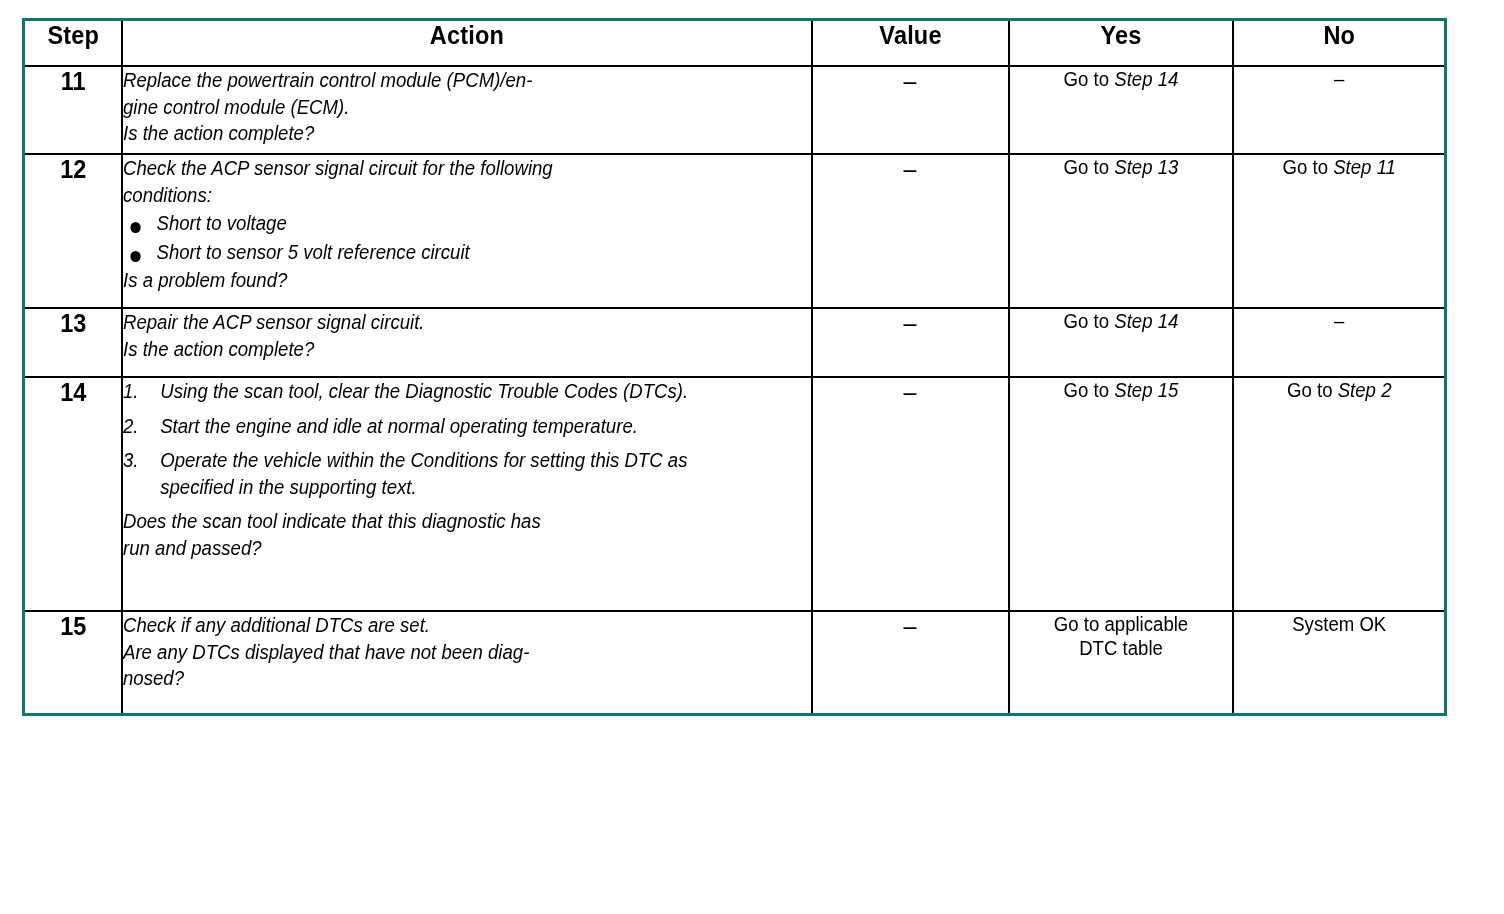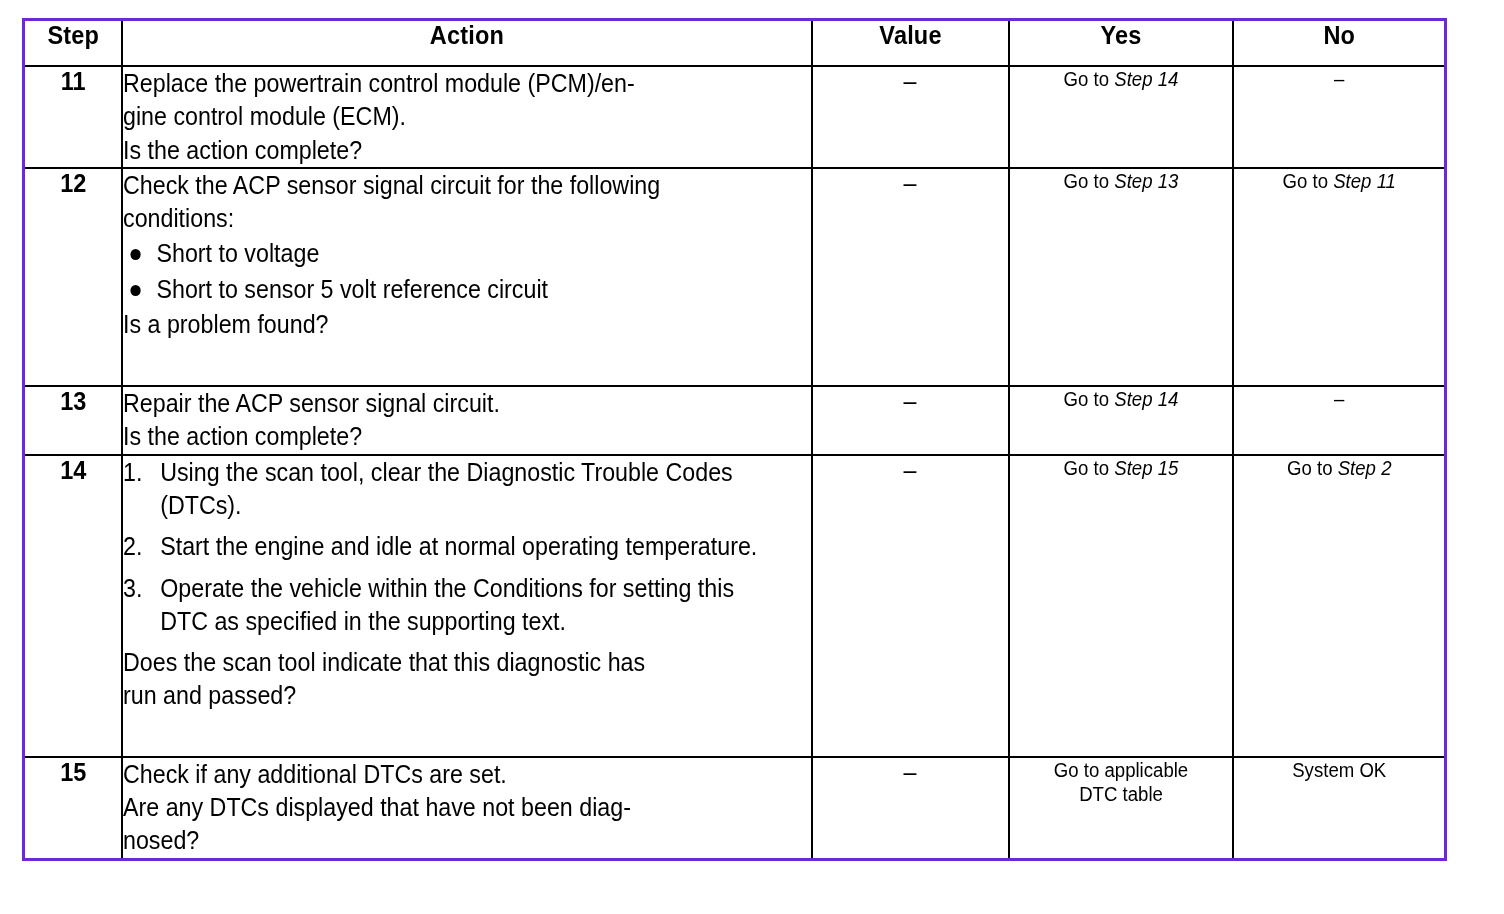--- a/index.html
+++ b/index.html
@@ -26,21 +26,21 @@
   #dtc-table col.c-yes   {width:224px;}
   #dtc-table col.c-no    {width:213px;}
 
   #dtc-table th,#dtc-table td{
     border:2px solid #000;
     padding:0;
     vertical-align:top;
     background:#fff;
   }
   
-  #dtc-table{border:3px solid #6d28d9;}
+  #dtc-table{border:3px solid #0f766e;}
 
   
   thead th{
     height:44px;
     text-align:center;
     vertical-align:middle;
     font-size:25px;
     font-weight:bold;
     letter-spacing:.2px;
     transform:scaleX(.94);
@@ -51,23 +51,24 @@
     text-align:center;
     vertical-align:middle;
     font-size:25px;
     font-weight:bold;
     transform:scaleX(.94);
   }
 
   
   td.action{
     padding:9px 12px 9px 22px;
-    font-size:25px;
+    font-size:20px;
     line-height:1.33;
     text-align:left;
+    font-style:italic;
   }
   td.action .ln{display:block;transform:scaleX(.93);transform-origin:left center;white-space:pre-wrap;}
 
   
   ul.bullets{margin:0;padding:0;list-style:none;}
   ul.bullets li{
     position:relative;
     padding-left:36px;
     margin:2px 0;
     transform:scaleX(.93);
@@ -151,21 +152,21 @@
           <span class="dash">–</span>
         </td>
         <td class="branch">
           <span class="inner"><span>Go to </span><span class="ital">Step 14</span></span>
         </td>
         <td class="branch mid">
           <span class="inner"><span>–</span><span class="ital"></span></span>
         </td>
       </tr>
 
-      <tr style="height:218px;margin-top:44px;">
+      <tr style="height:154px;margin-top:44px;">
         <td class="step">12</td>
         <td class="action">
           <span class="ln">Check the ACP sensor signal circuit for the following</span>
           <span class="ln">conditions:</span>
           <ul class="bullets">
             <li><span class="dot"></span><span>Short to voltage</span></li>
             <li><span class="dot"></span><span>Short to sensor 5 volt reference circuit</span></li>
           </ul>
           <span class="ln">Is a problem found?</span>
         </td>
@@ -190,21 +191,21 @@
           <span class="dash">–</span>
         </td>
         <td class="branch mid">
           <span class="inner"><span>Go to </span><span class="ital">Step 14</span></span>
         </td>
         <td class="branch mid">
           <span class="inner"><span>–</span><span class="ital"></span></span>
         </td>
       </tr>
 
-      <tr style="height:302px;">
+      <tr style="height:234px;">
         <td class="step">14</td>
         <td class="action">
           <ol class="numlist">
             <li><span class="num">1.</span><span>Using the scan tool, clear the Diagnostic Trouble Codes (DTCs).</span></li>
             <li><span class="num">2.</span><span>Start the engine and idle at normal operating temperature.</span></li>
             <li><span class="num">3.</span><span>Operate the vehicle within the Conditions for setting this DTC as specified in the supporting text.</span></li>
           </ol>
           <span class="ln">Does the scan tool indicate that this diagnostic has</span>
           <span class="ln">run and passed?</span>
         </td>

